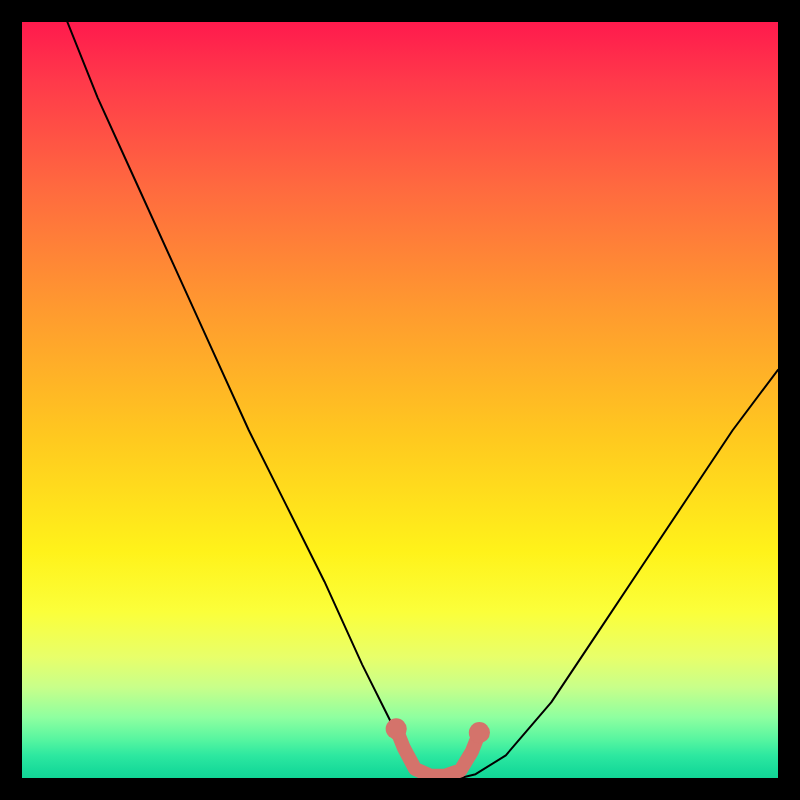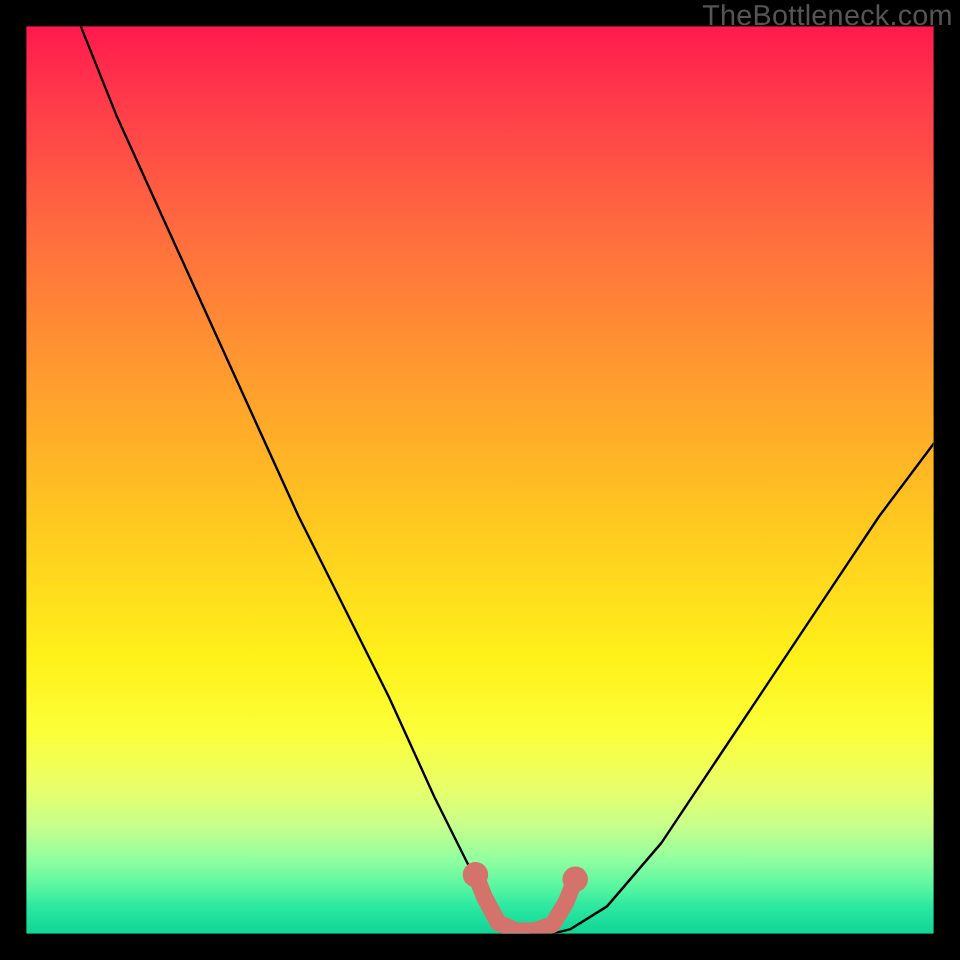--- a/index.html
+++ b/index.html
@@ -65,14 +65,13 @@
 
 <div class="frame">
   <div class="plot">
     <svg class="curve" viewBox="0 0 756 756" preserveAspectRatio="none">
         <path d="M45.36 0.00 L75.60 75.60 L113.40 158.76 L151.20 241.92 L189.00 325.08 L226.80 408.24 L264.60 483.84 L302.40 559.44 L340.20 642.60 L362.88 687.96 L378.00 718.20 L393.12 740.88 L408.24 752.22 L423.36 756.00 L438.48 756.00 L453.60 752.22 L483.84 733.32 L529.20 680.40 L574.56 612.36 L619.92 544.32 L665.28 476.28 L710.64 408.24 L756.00 347.76" fill="none" stroke="#000000" stroke-width="2" stroke-linecap="round" stroke-linejoin="round"></path>
         <path d="M374.22 706.86 L381.78 725.76 L393.12 746.93 L408.24 753.73 L423.36 753.73 L438.48 748.44 L449.82 729.54 L457.38 710.64" fill="none" stroke="#d4736b" stroke-width="14" stroke-linecap="round" stroke-linejoin="round"></path>
         <circle cx="374.22" cy="706.86" r="10.58" fill="#d4736b"></circle>
         <circle cx="457.38" cy="710.64" r="10.58" fill="#d4736b"></circle>
       </svg>
   </div>
-  <div class="watermark">TheBottleneck.com</div>
 </div>
 
 </body></html>

